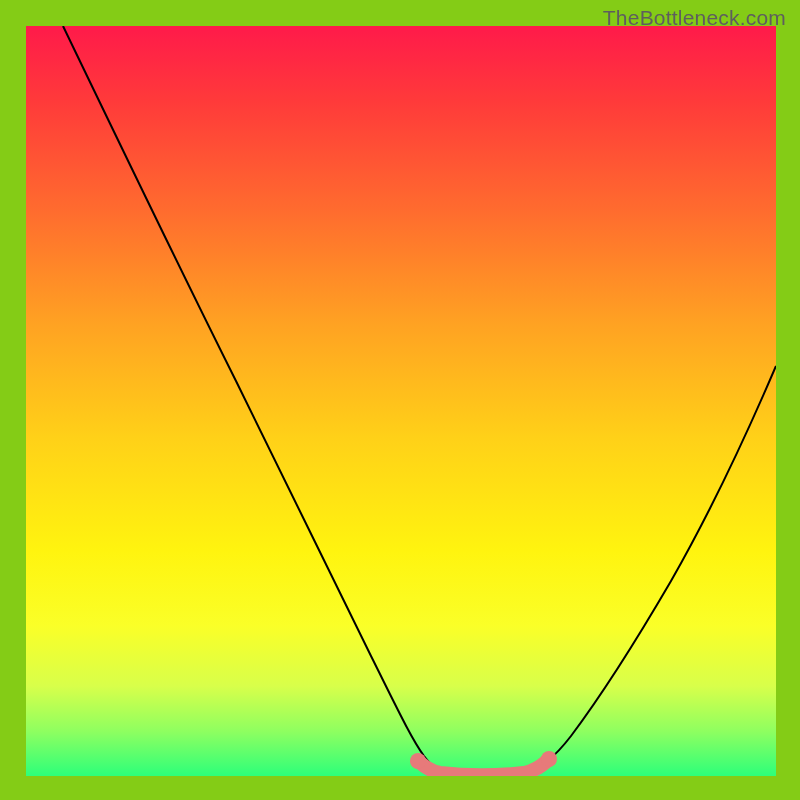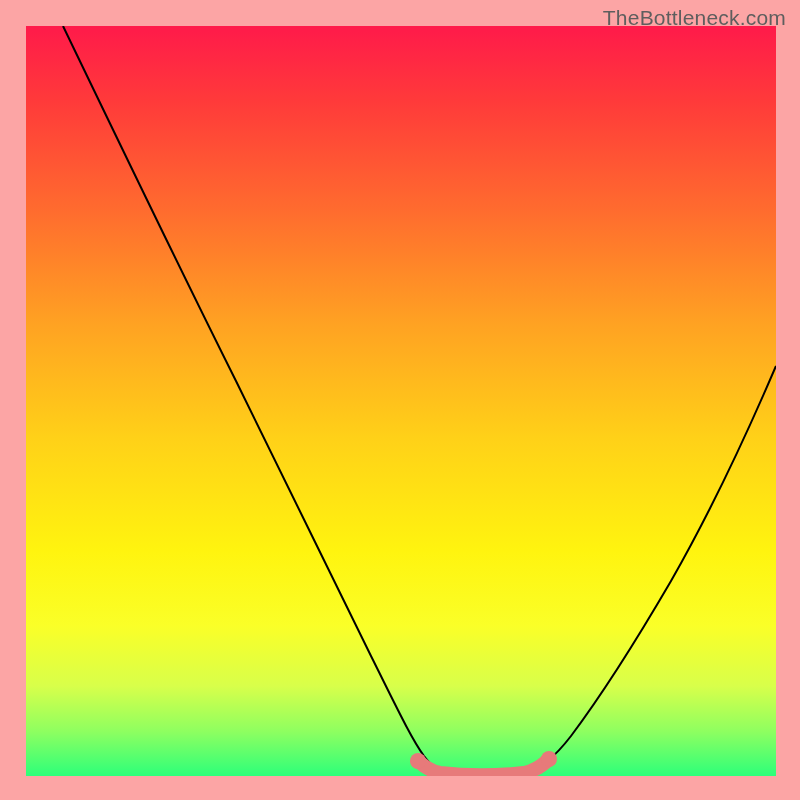--- a/index.html
+++ b/index.html
@@ -1,21 +1,21 @@
 <!DOCTYPE html>
 <html><head>
 <meta charset="utf-8">
 <style>
   * { margin: 0; padding: 0; box-sizing: border-box; }
   html, body { width: 800px; height: 800px; overflow: hidden; background: #000; }
   .chart-container {
     position: relative;
     width: 800px;
     height: 800px;
-    background: #fca5a5;
+    background: #84cc16;
   }
   .plot-area {
     position: absolute;
     left: 26px;
     top: 26px;
     width: 750px;
     height: 750px;
     background: linear-gradient(to bottom,
       #ff1a4a 0%,
       #ff3a3a 10%,

